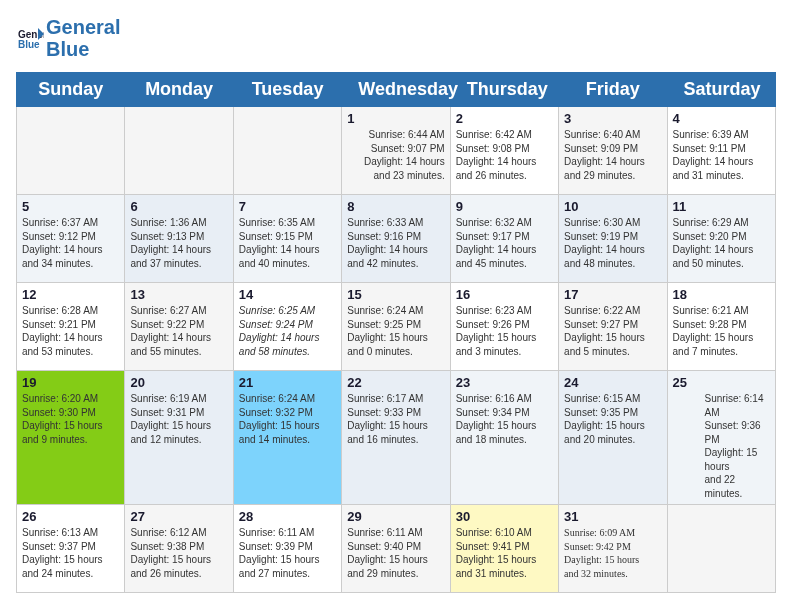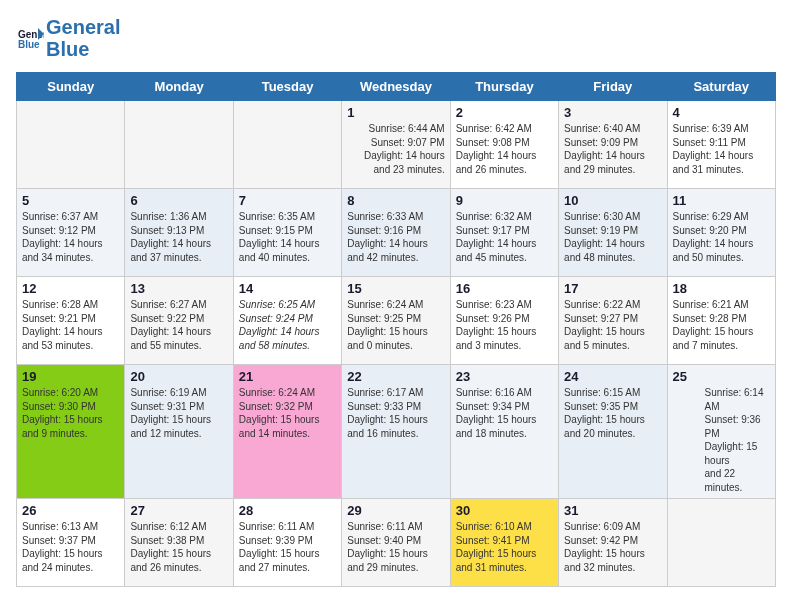--- a/index.html
+++ b/index.html
@@ -48,22 +48,22 @@
     }
     table {
       width: 100%;
       border-collapse: collapse;
       table-layout: fixed;
     }
     th {
       background-color: #2c6fad;
       color: #fff;
       text-align: center;
-      padding: 6px 8px;
-      font-size: 13px;
+      padding: 6px 16px;
+      font-size: 18px;
       font-weight: bold;
       border: 1px solid #2c6fad;
     }
     td {
       border: 1px solid #ccc;
       vertical-align: top;
       padding: 4px 5px;
       height: 88px;
       font-size: 10.5px;
       color: #222;
@@ -278,21 +278,21 @@
 Daylight: 15 hours
 and 9 minutes.</div>
         </td>
         <td style="background: rgb(232, 238, 245);">
           <span class="day-number">20</span>
           <div class="day-info" style="white-space: pre-line;">Sunrise: 6:19 AM
 Sunset: 9:31 PM
 Daylight: 15 hours
 and 12 minutes.</div>
         </td>
-        <td style="background: #f9a8d4;">
+        <td style="background: #7dd3fc;">
           <span class="day-number">21</span>
           <div class="day-info" style="white-space: pre-line;">Sunrise: 6:24 AM
 Sunset: 9:32 PM
 Daylight: 15 hours
 and 14 minutes.</div>
         </td>
         <td style="background: rgb(232, 238, 245);">
           <span class="day-number">22</span>
           <div class="day-info" style="white-space: pre-line;">Sunrise: 6:17 AM
 Sunset: 9:33 PM
@@ -343,30 +343,30 @@
 Daylight: 15 hours
 and 27 minutes.</div>
         </td>
         <td style="background: rgb(245, 245, 245);">
           <span class="day-number">29</span>
           <div class="day-info" style="white-space: pre-line;">Sunrise: 6:11 AM
 Sunset: 9:40 PM
 Daylight: 15 hours
 and 29 minutes.</div>
         </td>
-        <td style="background: #fde047;">
+        <td style="background: #fef9c3;">
           <span class="day-number">30</span>
           <div class="day-info" style="white-space: pre-line;">Sunrise: 6:10 AM
 Sunset: 9:41 PM
 Daylight: 15 hours
 and 31 minutes.</div>
         </td>
         <td style="background: rgb(245, 245, 245);">
           <span class="day-number">31</span>
-          <div class="day-info" style="white-space: pre-line;">Sunrise: 6:09 AM
+          <div class="day-info" style="white-space: pre-line; font-family: Liberation Serif, serif;">Sunrise: 6:09 AM
 Sunset: 9:42 PM
 Daylight: 15 hours
 and 32 minutes.</div>
         </td>
         <td class="empty-cell" style="background: rgb(245, 245, 245);"></td>
       </tr>
     </tbody>
 </table>
 
 </body></html>

